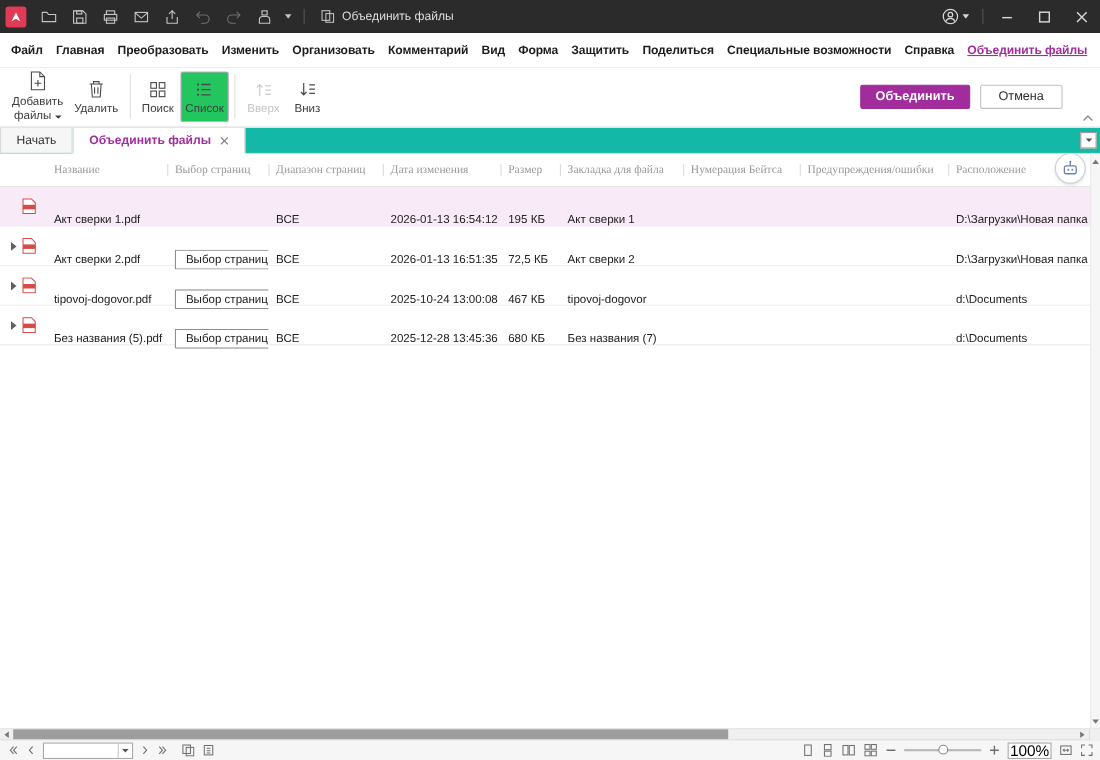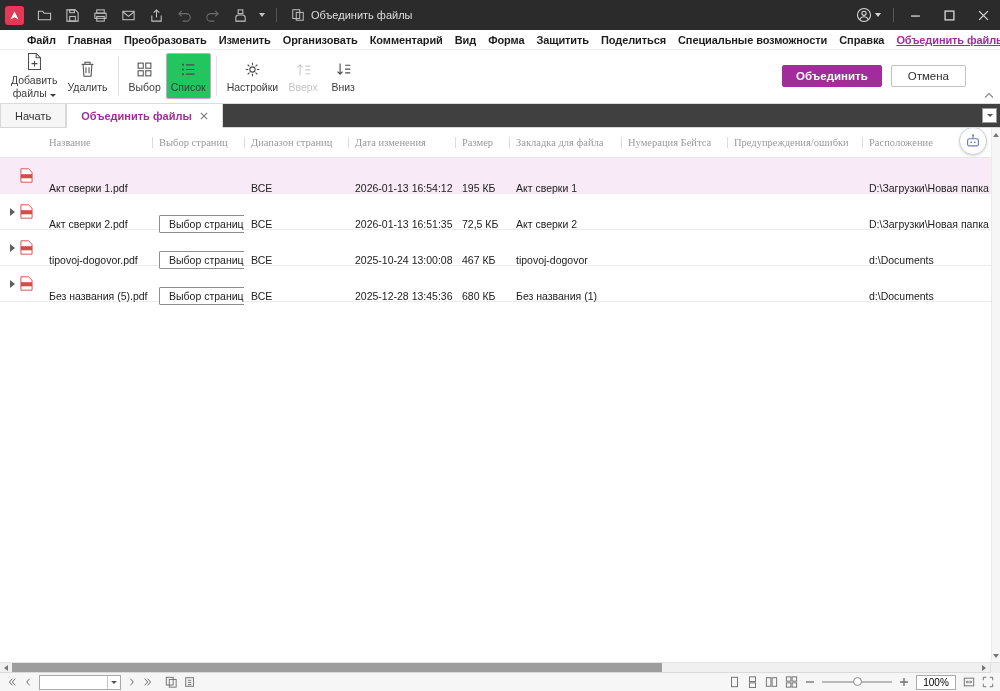--- a/index.html
+++ b/index.html
@@ -17,40 +17,40 @@
   .tb-quick { display:flex; align-items:center; gap:6px; color:#dedede; font-size:11px; padding:0 6px; }
   .tb-search { position:absolute; left:50%; transform:translateX(-50%); width:242px; height:19px; background:#4d4d4d; border-radius:10px; display:flex; align-items:center; padding:0 8px; gap:6px; color:#9c9c9c; }
   .tb-search input { flex:1; background:transparent; border:none; outline:none; color:#cfcfcf; font-size:11px; font-family:"Liberation Sans", sans-serif; }
   .tb-search input::placeholder { color:#9c9c9c; }
   .tb-right { margin-left:auto; display:flex; align-items:center; height:100%; }
   .win-btn { width:34px; height:30px; display:flex; align-items:center; justify-content:center; color:#d6d6d6; }
   .acct { display:flex; align-items:center; gap:3px; color:#d6d6d6; padding:0 8px; }
   .caret-down { width:0; height:0; border-top:4px solid currentColor; border-left:3.5px solid transparent; border-right:3.5px solid transparent; display:inline-block; }
 
   
-  .menubar { height:20px; background:#fff; display:flex; align-items:center; padding:0 21px; border-bottom:1px solid #ededed; flex:0 0 auto; }
+  .menubar { height:32px; background:#fff; display:flex; align-items:center; padding:0 4px; border-bottom:1px solid #ededed; flex:0 0 auto; }
   .menu-item { font-size:11px; font-weight:bold; color:#1d1d1d; padding:0 6px; letter-spacing:-0.1px; white-space:nowrap; cursor:default; }
   .menu-item.active { color:#a12d9d; text-decoration:underline; }
 
   
   .ribbon { height:54px; background:#fff; border-bottom:1px solid #dcdcdc; display:flex; align-items:center; padding:2px 6px 4px 6px; position:relative; flex:0 0 auto; }
   .rb-btn { display:flex; flex-direction:column; align-items:center; justify-content:center; min-width:40px; height:46px; padding:2px 4px; gap:3px; color:#3d3d3d; font-size:10.5px; border:1px solid transparent; border-radius:2px; }
   .rb-btn .rb-ic { color:#4a4a4a; height:19px; display:flex; align-items:flex-end; }
   .rb-btn.selected { background:#22c55e; border-color:#cfa3cf; }
   .rb-btn.disabled { color:#c4c4c4; }
   .rb-btn.disabled .rb-ic { color:#cccccc; }
   .rb-label2 { text-align:center; line-height:1.15; }
   .rb-sep { width:1px; height:40px; background:#e2e2e2; margin:0 5px; }
   .rb-actions { margin-left:auto; display:flex; align-items:center; gap:9px; padding-right:28px; }
   .btn-primary { background:#a12d9d; color:#fff; border:1px solid #a12d9d; font-size:11.5px; font-weight:bold; padding:4px 13px; border-radius:2px; font-family:"Liberation Sans", sans-serif; }
   .btn-secondary { background:#fff; color:#2e2e2e; border:1px solid #c2c2c2; font-size:11.5px; padding:4px 16px; border-radius:2px; font-family:"Liberation Sans", sans-serif; }
   .ribbon-collapse { position:absolute; right:6px; bottom:4px; color:#8a8a8a; }
 
   
-  .tabstrip { height:24px; background:#404040; display:flex; align-items:stretch; border-bottom:1px solid #d6d6d6; flex:0 0 auto; }
+  .tabstrip { height:24px; background:#14b8a6; display:flex; align-items:stretch; border-bottom:1px solid #d6d6d6; flex:0 0 auto; }
   .tab { display:flex; align-items:center; gap:8px; padding:0 14px; font-size:11px; color:#333; background:#f6f6f6; border-right:1px solid #d9d9d9; border-left:1px solid #d9d9d9; }
   .tab.active { background:#fff; color:#a12d9d; font-weight:bold; border-bottom:1px solid #fff; margin-bottom:-1px; }
   .tab-close { color:#777; display:flex; align-items:center; }
   .tab-list-btn { margin-left:auto; align-self:center; width:15px; height:15px; border:1px solid #9a9a9a; background:#fdfdfd; display:flex; align-items:center; justify-content:center; margin-right:3px; color:#555; }
 
   
   .content { flex:1 1 auto; background:#fff; position:relative; overflow:hidden; }
   .grid { display:grid; grid-template-columns:42px 110px 92px 104px 107px 54px 112px 106px 135px minmax(0,1fr); align-items:center; }
   .thead { height:30px; border-bottom:1px solid #e7e7e7; }
   .hc { font-size:10.5px; color:#9a9a9a; padding-left:7px; white-space:nowrap; overflow:hidden;font-family:Liberation Serif, serif; }
@@ -86,21 +86,21 @@
   
   .statusbar { height:19px; background:#f6f6f6; border-top:1px solid #dadada; display:flex; align-items:center; padding:0 6px; gap:7px; flex:0 0 auto; }
   .sb-ic { color:#6f6f6f; display:flex; align-items:center; justify-content:center; }
   .page-combo { display:flex; align-items:center; height:15px; background:#fff; border:1px solid #a9a9a9; width:82px; }
   .page-combo input { flex:1; border:none; outline:none; min-width:0; font-size:10px; padding:0 3px; font-family:"Liberation Sans", sans-serif; }
   .combo-caret { width:13px; height:100%; border-left:1px solid #c7c7c7; display:flex; align-items:center; justify-content:center; color:#555; }
   .sb-right { margin-left:auto; display:flex; align-items:center; gap:7px; }
   .zoom-slider { display:flex; align-items:center; }
   .zs-track { width:70px; height:2px; background:#b9b9b9; position:relative; }
   .zs-thumb { position:absolute; left:31px; top:-4px; width:9px; height:9px; border-radius:50%; background:#fdfdfd; border:1px solid #8b8b8b; }
-  .zoom-box { width:40px; height:15px; border:1px solid #a9a9a9; background:#fff; font-size:10px; text-align:center; outline:none; font-family:"Liberation Sans", sans-serif; }
+  .zoom-box { width:40px; height:15px; border:1px solid #a9a9a9; background:#fff; font-size:14px; text-align:center; outline:none; font-family:"Liberation Sans", sans-serif; }
   svg { display:block; }
 </style>
 </head>
 <body>
 
 <div class="app">
 
   <div class="titlebar">
     <div class="tb-left">
       <div class="app-logo">
@@ -247,43 +247,34 @@
     <span class="rb-sep"></span>
     <div class="rb-btn">
       <span class="rb-ic">
         <svg width="17" height="17" viewBox="0 0 20 20" fill="none" stroke="currentColor" stroke-width="1.2">
             <rect x="2.5" y="2.5" width="6" height="6"></rect>
             <rect x="11.5" y="2.5" width="6" height="6"></rect>
             <rect x="2.5" y="11.5" width="6" height="6"></rect>
             <rect x="11.5" y="11.5" width="6" height="6"></rect>
           </svg>
       </span>
-      <span>Выбор</span>
+      <span>Поиск</span>
     </div>
     <div class="rb-btn selected">
       <span class="rb-ic">
         <svg width="17" height="17" viewBox="0 0 20 20" stroke="currentColor" stroke-width="1.4">
             <circle cx="3.5" cy="4.5" r="1.2" fill="currentColor" stroke="none"></circle>
             <circle cx="3.5" cy="10" r="1.2" fill="currentColor" stroke="none"></circle>
             <circle cx="3.5" cy="15.5" r="1.2" fill="currentColor" stroke="none"></circle>
             <path d="M7 4.5 h10 M7 10 h10 M7 15.5 h10"></path>
           </svg>
       </span>
       <span>Список</span>
     </div>
     <span class="rb-sep"></span>
-    <div class="rb-btn">
-      <span class="rb-ic">
-        <svg width="17" height="17" viewBox="0 0 20 20" fill="none" stroke="currentColor" stroke-width="1.3">
-            <circle cx="10" cy="10" r="3.1"></circle>
-            <path d="M10 2 v3 M10 15 v3 M2 10 h3 M15 10 h3 M4.3 4.3 l2.1 2.1 M13.6 13.6 l2.1 2.1 M15.7 4.3 l-2.1 2.1 M4.3 15.7 l2.1 -2.1"></path>
-          </svg>
-      </span>
-      <span>Настройки</span>
-    </div>
     <div class="rb-btn disabled">
       <span class="rb-ic">
         <svg width="17" height="17" viewBox="0 0 20 20" fill="none" stroke="currentColor" stroke-width="1.3">
             <path d="M6 17 V4.5 M3 7.5 l3 -3 3 3"></path>
             <path d="M12 6 h6 M12 10.5 h6 M12 15 h6"></path>
           </svg>
       </span>
       <span>Вверх</span>
     </div>
     <div class="rb-btn">
@@ -415,21 +406,21 @@
               <path d="M1 .8 h8.2 L13 4.6 V15.2 H1 z" fill="#fff" stroke="#d84a47" stroke-width="1"></path>
               <rect x="1" y="6.6" width="12" height="4.4" fill="#d84a47"></rect>
             </svg>
         </span>
       </div>
       <div class="tc">Без названия (5).pdf</div>
       <div class="tc"><button class="sel-pages">Выбор страниц</button></div>
       <div class="tc">ВСЕ</div>
       <div class="tc">2025-12-28 13:45:36</div>
       <div class="tc">680 КБ</div>
-      <div class="tc">Без названия (1)</div>
+      <div class="tc">Без названия (7)</div>
       <div class="tc"></div>
       <div class="tc"></div>
       <div class="tc">d:\Documents</div>
     </div>
 
     <div class="ai-fab">
       <svg width="18" height="18" viewBox="0 0 20 20" fill="none" stroke="#6b7fb3" stroke-width="1.3">
         <rect x="4" y="7.5" width="12" height="8" rx="2"></rect>
         <circle cx="8" cy="11.5" r="1" fill="#6b7fb3" stroke="none"></circle>
         <circle cx="12" cy="11.5" r="1" fill="#6b7fb3" stroke="none"></circle>

